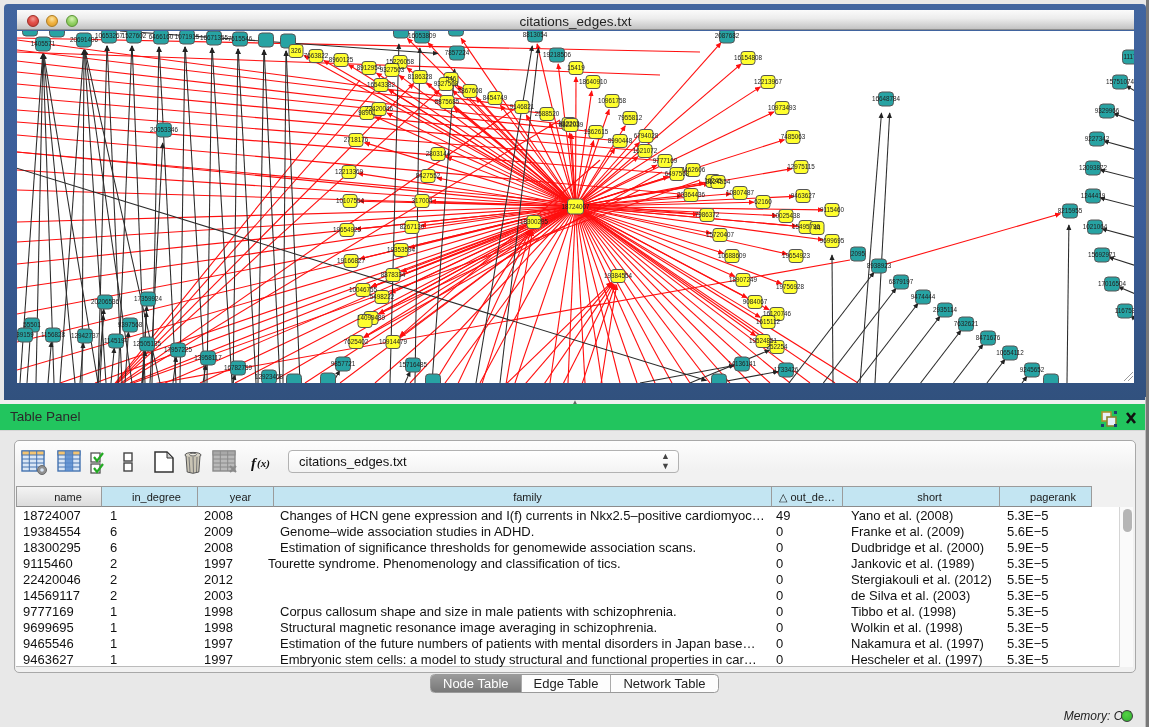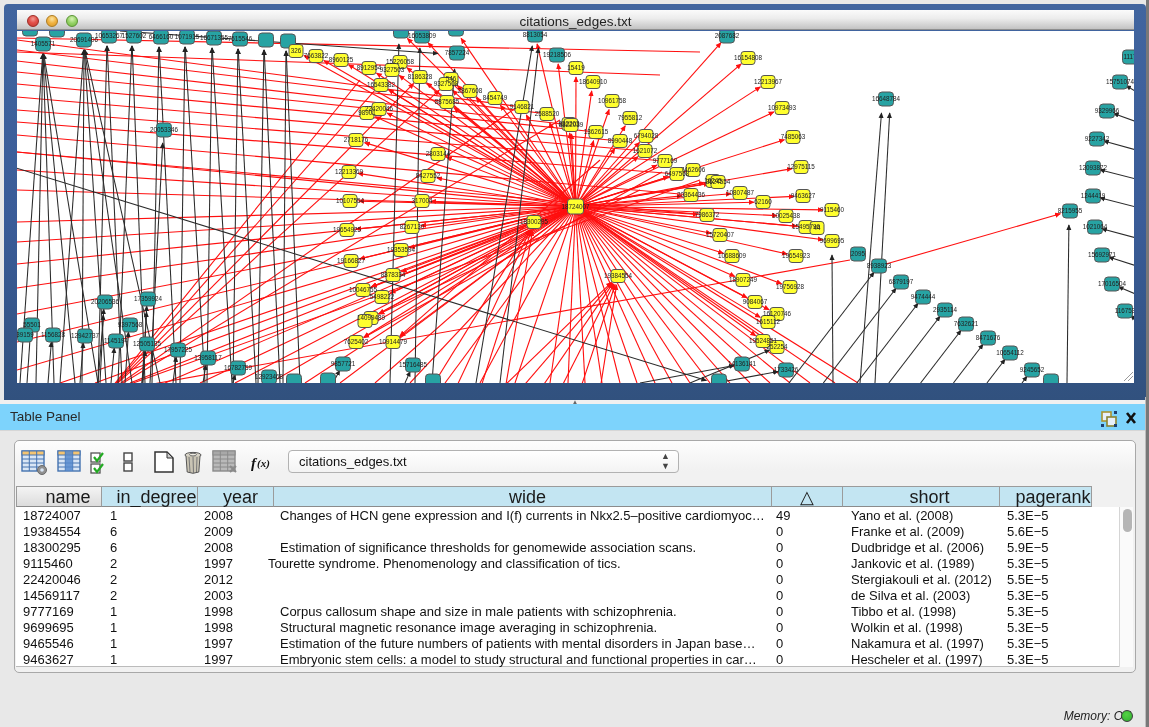--- a/index.html
+++ b/index.html
@@ -10,32 +10,32 @@
 #titlebar { position:absolute; left:13px; top:6px; width:1117px; height:20px;
   background:linear-gradient(180deg,#fbfbfb 0%,#ececec 45%,#d2d2d2 80%,#c3c3c3 100%);
   border-bottom:1px solid #8e8e8e; }
 #title { position:absolute; width:100%; text-align:center; top:4px; font-size:13.5px; color:#222; }
 .tl { position:absolute; top:4.5px; width:12px; height:12px; border-radius:50%; }
 #tl1 { left:9.5px;  background:radial-gradient(circle at 50% 30%,#f09a93 0%,#e3514a 45%,#c33a31 100%); border:0.5px solid #9d2b24;}
 #tl2 { left:29px; background:radial-gradient(circle at 50% 30%,#fbe3a0 0%,#f0b13f 50%,#d99a2b 100%); border:0.5px solid #ad7b20;}
 #tl3 { left:48.5px; background:radial-gradient(circle at 50% 30%,#d6f3b5 0%,#95d266 50%,#74b843 100%); border:0.5px solid #5a9334;}
 
 #tp-gap { position:absolute; left:0; top:400px; width:1149px; height:4px; background:#f0f0f0; }
-#tp-head { position:absolute; left:0; top:404px; width:1149px; height:27px; background:#7dd3fc;
+#tp-head { position:absolute; left:0; top:404px; width:1149px; height:27px; background:#22c55e;
   border-bottom:1px solid #d6d6d6; }
 #tp-head .t { position:absolute; left:10px; top:5px; font-size:13.5px; color:#2a2a2a; }
 #splitter { position:absolute; left:569px; top:399px; width:12px; height:7px; color:#666; font-size:8px; line-height:7px; text-align:center; }
 #tp-body { position:absolute; left:0; top:432px; width:1149px; height:295px; background:#e8e8e8; }
 #tbox { position:absolute; left:14px; top:440px; width:1122px; height:233px; background:#f4f4f4;
   border:1px solid #a8a8a8; border-radius:5px;
   background:linear-gradient(180deg,#fdfdfd,#f1f1f1 30px,#f1f1f1); }
 #dropdown { position:absolute; left:288px; top:450px; width:391px; height:23px; background:linear-gradient(180deg,#ffffff,#f3f3f3);
   border:1px solid #b2b2b2; border-radius:4px; font-size:13px; color:#111; line-height:21px; padding-left:10px; }
 #dropdown .arr { position:absolute; right:8px; top:0px; font-size:9px; color:#444; line-height:10px; }
-#thead { position:absolute; left:16px; top:486px; width:1076px; height:21px; font-size:18px; color:#1a1a1a; }
+#thead { position:absolute; left:16px; top:486px; width:1076px; height:21px; font-size:11px; color:#1a1a1a; }
 #thead .c { position:absolute; top:0; height:21px; line-height:21px; text-align:center;
    background:#c3e5f2; border-top:1px solid #9b9b9b; border-right:1px solid #9b9b9b; border-bottom:1px solid #8b8b8b; }
 #thead .gray { background:linear-gradient(180deg,#f4f4f4,#dcdcdc); border-left:1px solid #9b9b9b; }
 #tbl-white { position:absolute; left:16px; top:507px; width:1103px; height:160px; background:#ffffff; border-bottom:1px solid #bbb; }
 .trow { position:absolute; left:0; width:1149px; height:16px; font-size:13px; color:#111; }
 .trow span { position:absolute; top:0.5px; white-space:nowrap; }
 #vscroll { position:absolute; left:1119px; top:507px; width:14px; height:160px; background:#fafafa; border-left:1px solid #d5d5d5; }
 #vthumb { position:absolute; left:2.5px; top:2px; width:9px; height:23px; background:#b5b5b5; border-radius:5px; }
 
 #tabs { position:absolute; left:430px; top:674px; height:19px; border:1px solid #9a9a9a; border-radius:4.5px; overflow:hidden; font-size:13px; display:flex; background:#fdfdfd; }
@@ -655,50 +655,51 @@
         </g>
       </g>
 <text x="233" y="21" font-family="Liberation Serif, serif" font-style="italic" font-weight="bold" font-size="15" fill="#111">f</text>
       <text x="239" y="20" font-family="Liberation Serif, serif" font-style="italic" font-weight="bold" font-size="11" fill="#111">(x)</text>
 </svg>
   <div id="dropdown">citations_edges.txt<span class="arr">▲<br>▼</span></div>
   <div id="thead">
     <div class="c gray" style="left:0px;width:86px;padding-left:18px">name</div>
     <div class="c" style="left:86px;width:96px;padding-left:14px">in_degree</div>
     <div class="c" style="left:182px;width:76px;padding-left:10px">year</div>
-    <div class="c" style="left:258px;width:498px;padding-left:10px">wide</div>
+    <div class="c" style="left:258px;width:498px;padding-left:10px">family</div>
     <div class="c" style="left:756px;width:71px">△ out_de…</div>
     <div class="c" style="left:827px;width:157px;padding-left:17px">short</div>
     <div class="c" style="left:984px;width:92px;padding-left:15px">pagerank</div>
   </div>
   <div id="tbl-white"></div>
   <div class="trow" style="top:507px">
       <span style="left:23px">18724007</span>
       <span style="left:110px">1</span>
       <span style="left:204px">2008</span>
       <span style="left:280px">Changes of HCN gene expression and I(f) currents in Nkx2.5–positive cardiomyoc…</span>
       <span style="left:776px">49</span>
       <span style="left:851px">Yano et al. (2008)</span>
       <span style="left:1007px">5.3E−5</span>
     </div>
 <div class="trow" style="top:523px">
       <span style="left:23px">19384554</span>
       <span style="left:110px">6</span>
       <span style="left:204px">2009</span>
+      <span style="left:280px">Genome–wide association studies in ADHD.</span>
       <span style="left:776px">0</span>
       <span style="left:851px">Franke et al. (2009)</span>
       <span style="left:1007px">5.6E−5</span>
     </div>
 <div class="trow" style="top:539px">
       <span style="left:23px">18300295</span>
       <span style="left:110px">6</span>
       <span style="left:204px">2008</span>
       <span style="left:280px">Estimation of significance thresholds for genomewide association scans.</span>
       <span style="left:776px">0</span>
-      <span style="left:851px">Dudbridge et al. (2006)</span>
+      <span style="left:851px">Dudbridge et al. (2000)</span>
       <span style="left:1007px">5.9E−5</span>
     </div>
 <div class="trow" style="top:555px">
       <span style="left:23px">9115460</span>
       <span style="left:110px">2</span>
       <span style="left:204px">1997</span>
       <span style="left:268px">Tourette syndrome. Phenomenology and classification of tics.</span>
       <span style="left:776px">0</span>
       <span style="left:851px">Jankovic et al. (1989)</span>
       <span style="left:1007px">5.3E−5</span>
@@ -750,18 +751,23 @@
       <span style="left:23px">9463627</span>
       <span style="left:110px">1</span>
       <span style="left:204px">1997</span>
       <span style="left:280px">Embryonic stem cells: a model to study structural and functional properties in car…</span>
       <span style="left:776px">0</span>
       <span style="left:851px">Hescheler et al. (1997)</span>
       <span style="left:1007px">5.3E−5</span>
     </div>
   <div id="vscroll">
       <div id="vthumb"></div>
+    </div>
+  <div id="tabs">
+      <div class="sel">Node Table</div>
+      <div>Edge Table</div>
+      <div>Network Table</div>
     </div>
   <div id="mem">Memory: OK</div>
     <div id="memdot"></div>
   <div id="redge"></div>
     <div id="redge2"></div>
 </div>
 
 </body></html>

